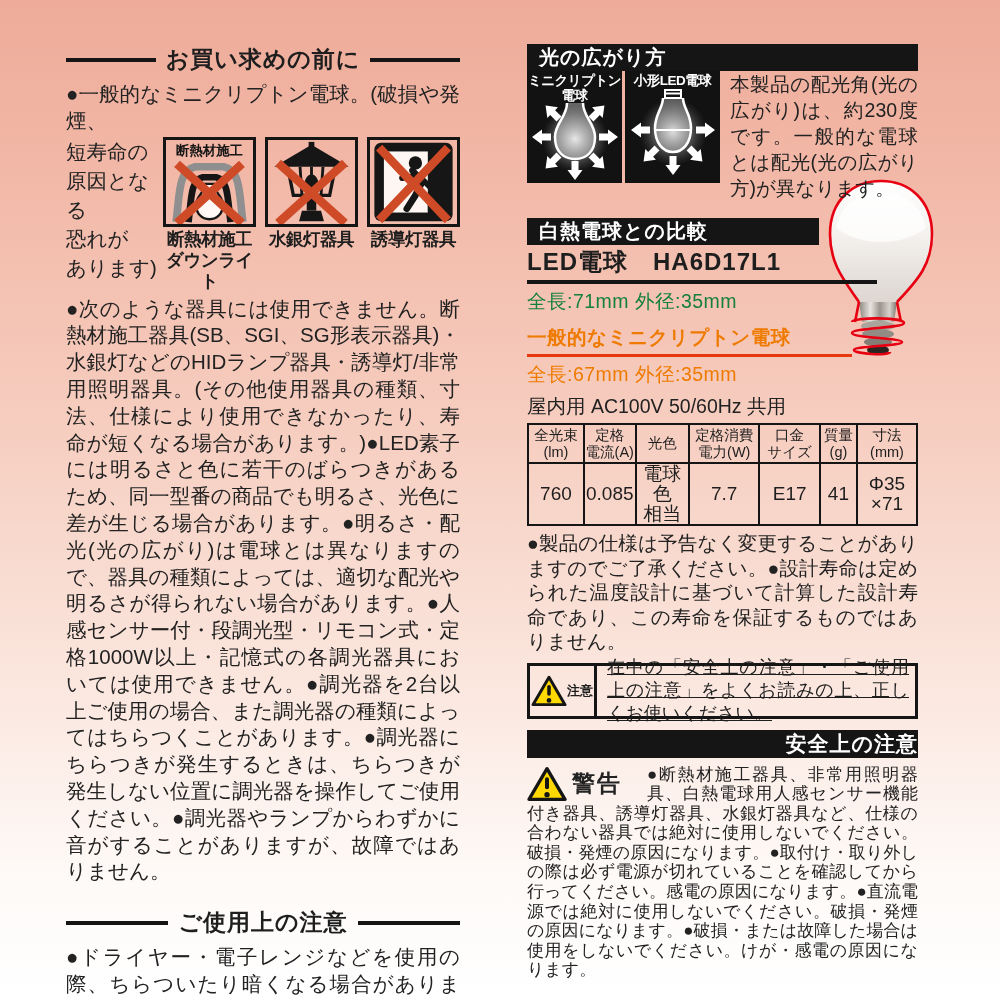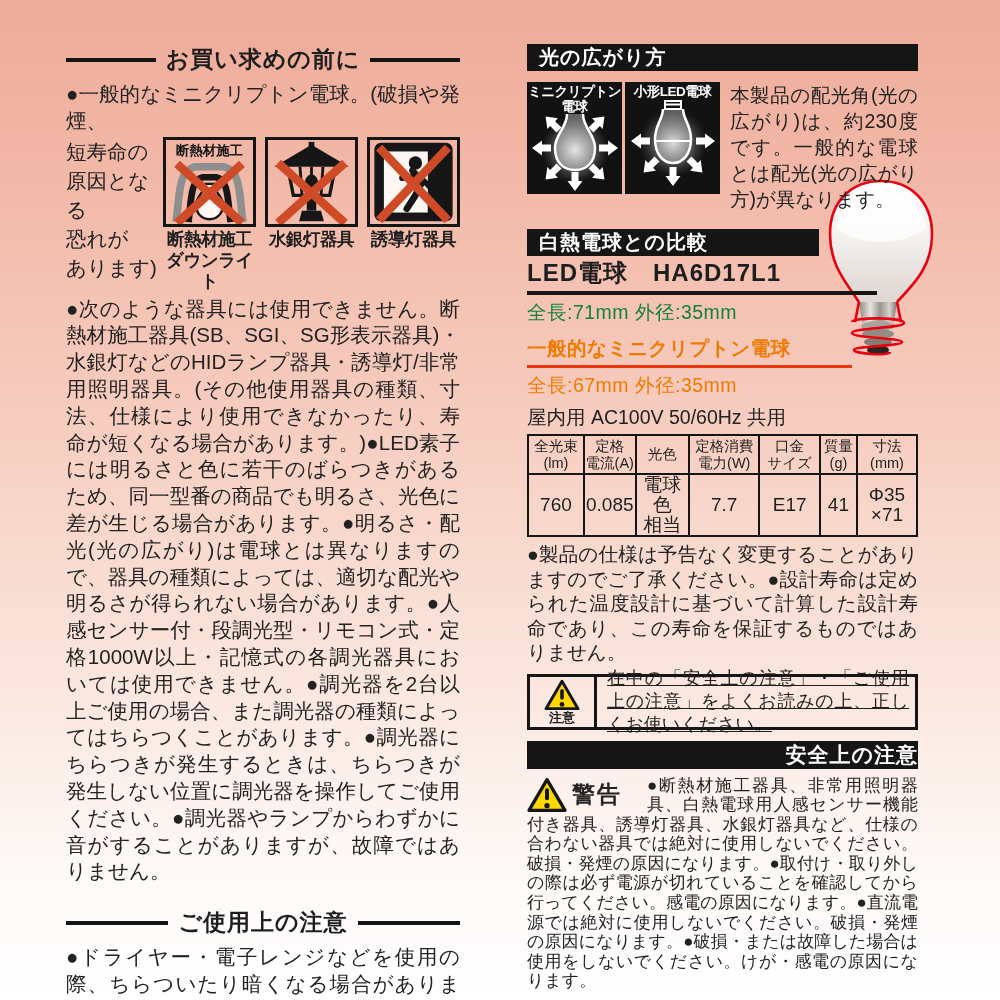--- a/index.html
+++ b/index.html
@@ -24,41 +24,41 @@
   .pre-note{width:97px;font-size:20.5px;line-height:29px;color:#222;}
   .icons{display:flex;gap:9px;}
   .nx{width:93px;}
   .nx-box{height:90px;border:3px solid #151515;box-sizing:border-box;position:relative;}
   .nx-label{margin-top:2px;text-align:center;font-weight:bold;font-size:17.5px;line-height:21px;letter-spacing:-0.5px;}
   
   .bar{background:#151515;color:#fff;font-weight:bold;font-size:20px;height:27px;line-height:27px;padding-left:12px;box-sizing:border-box;letter-spacing:1px;}
   .bar-narrow{width:292px;margin-top:17px;}
   .bar-center{text-align:right;padding-left:0;margin-top:11px;height:28px;line-height:28px;font-size:21px;}
   
-  .spread-row{display:flex;margin-top:11px;}
+  .spread-row{display:flex;}
   .bulb-box{width:95px;height:112px;background:#121212;margin-right:3px;display:flex;flex-direction:column;align-items:center;flex:none;}
   .bulb-box .bl{color:#fff;font-weight:bold;font-size:13.5px;line-height:15px;text-align:center;padding-top:2px;letter-spacing:-0.5px;}
   .spread-text{flex:1;padding-left:7px;font-size:19.5px;line-height:26px;text-align:justify;word-break:break-all;color:#222;}
   
   .led-title{margin-top:1px;font-size:24px;font-weight:bold;letter-spacing:1px;}
   .uline-black{width:350px;height:4px;background:#151515;margin-top:2px;}
   .dims{margin-top:4px;font-size:19.5px;color:#15803d;letter-spacing:0.5px;}
   .kry-title{margin-top:9px;font-size:19.5px;font-weight:bold;color:#ef7a00;letter-spacing:0.5px;}
   .uline-red{width:325px;height:3px;background:#e8380d;margin-top:3px;}
   .orange{color:#ef7a00;}
   .power{margin-top:5px;font-size:19.5px;color:#222;}
   
   table.spec{border-collapse:collapse;margin-top:3px;}
   table.spec th,table.spec td{border:2.5px solid #151515;text-align:center;vertical-align:middle;padding:0;}
   table.spec th{font-size:14.5px;line-height:16.5px;font-weight:normal;height:37px;white-space:pre-line;}
   table.spec td{font-size:19px;line-height:20px;height:45px;white-space:pre-line;}
   .note{margin-top:5px;font-size:19.5px;line-height:24.5px;text-align:justify;word-break:break-all;color:#222;}
   
   .caution-box{margin-top:9px;border:3px solid #151515;display:flex;height:56px;box-sizing:border-box;}
-  .cb-left{width:64px;border-right:3px solid #151515;display:flex;flex-direction:column;align-items:center;justify-content:center;flex:none;}
+  .cb-left{width:64px;border-right:3px solid #151515;display:flex;flex-direction:row;align-items:center;justify-content:center;flex:none;}
   .cb-left .cb-word{font-size:13px;font-weight:bold;line-height:13px;}
   .cb-text{flex:1;display:flex;align-items:center;padding:2px 6px 2px 10px;font-size:18px;line-height:23px;text-align:justify;word-break:break-all;text-decoration:underline;}
   
   .safety-block{margin-top:7px;font-size:17px;line-height:19.6px;text-align:justify;word-break:break-all;color:#222;}
   .label-float{float:left;width:116px;display:flex;align-items:center;gap:5px;margin:1px 4px 2px 0;}
   .label-float .lw{font-size:23px;font-weight:bold;letter-spacing:2px;}
   
   .bulb-photo{position:absolute;left:824px;top:176px;z-index:1;}
 </style>
 </head>

